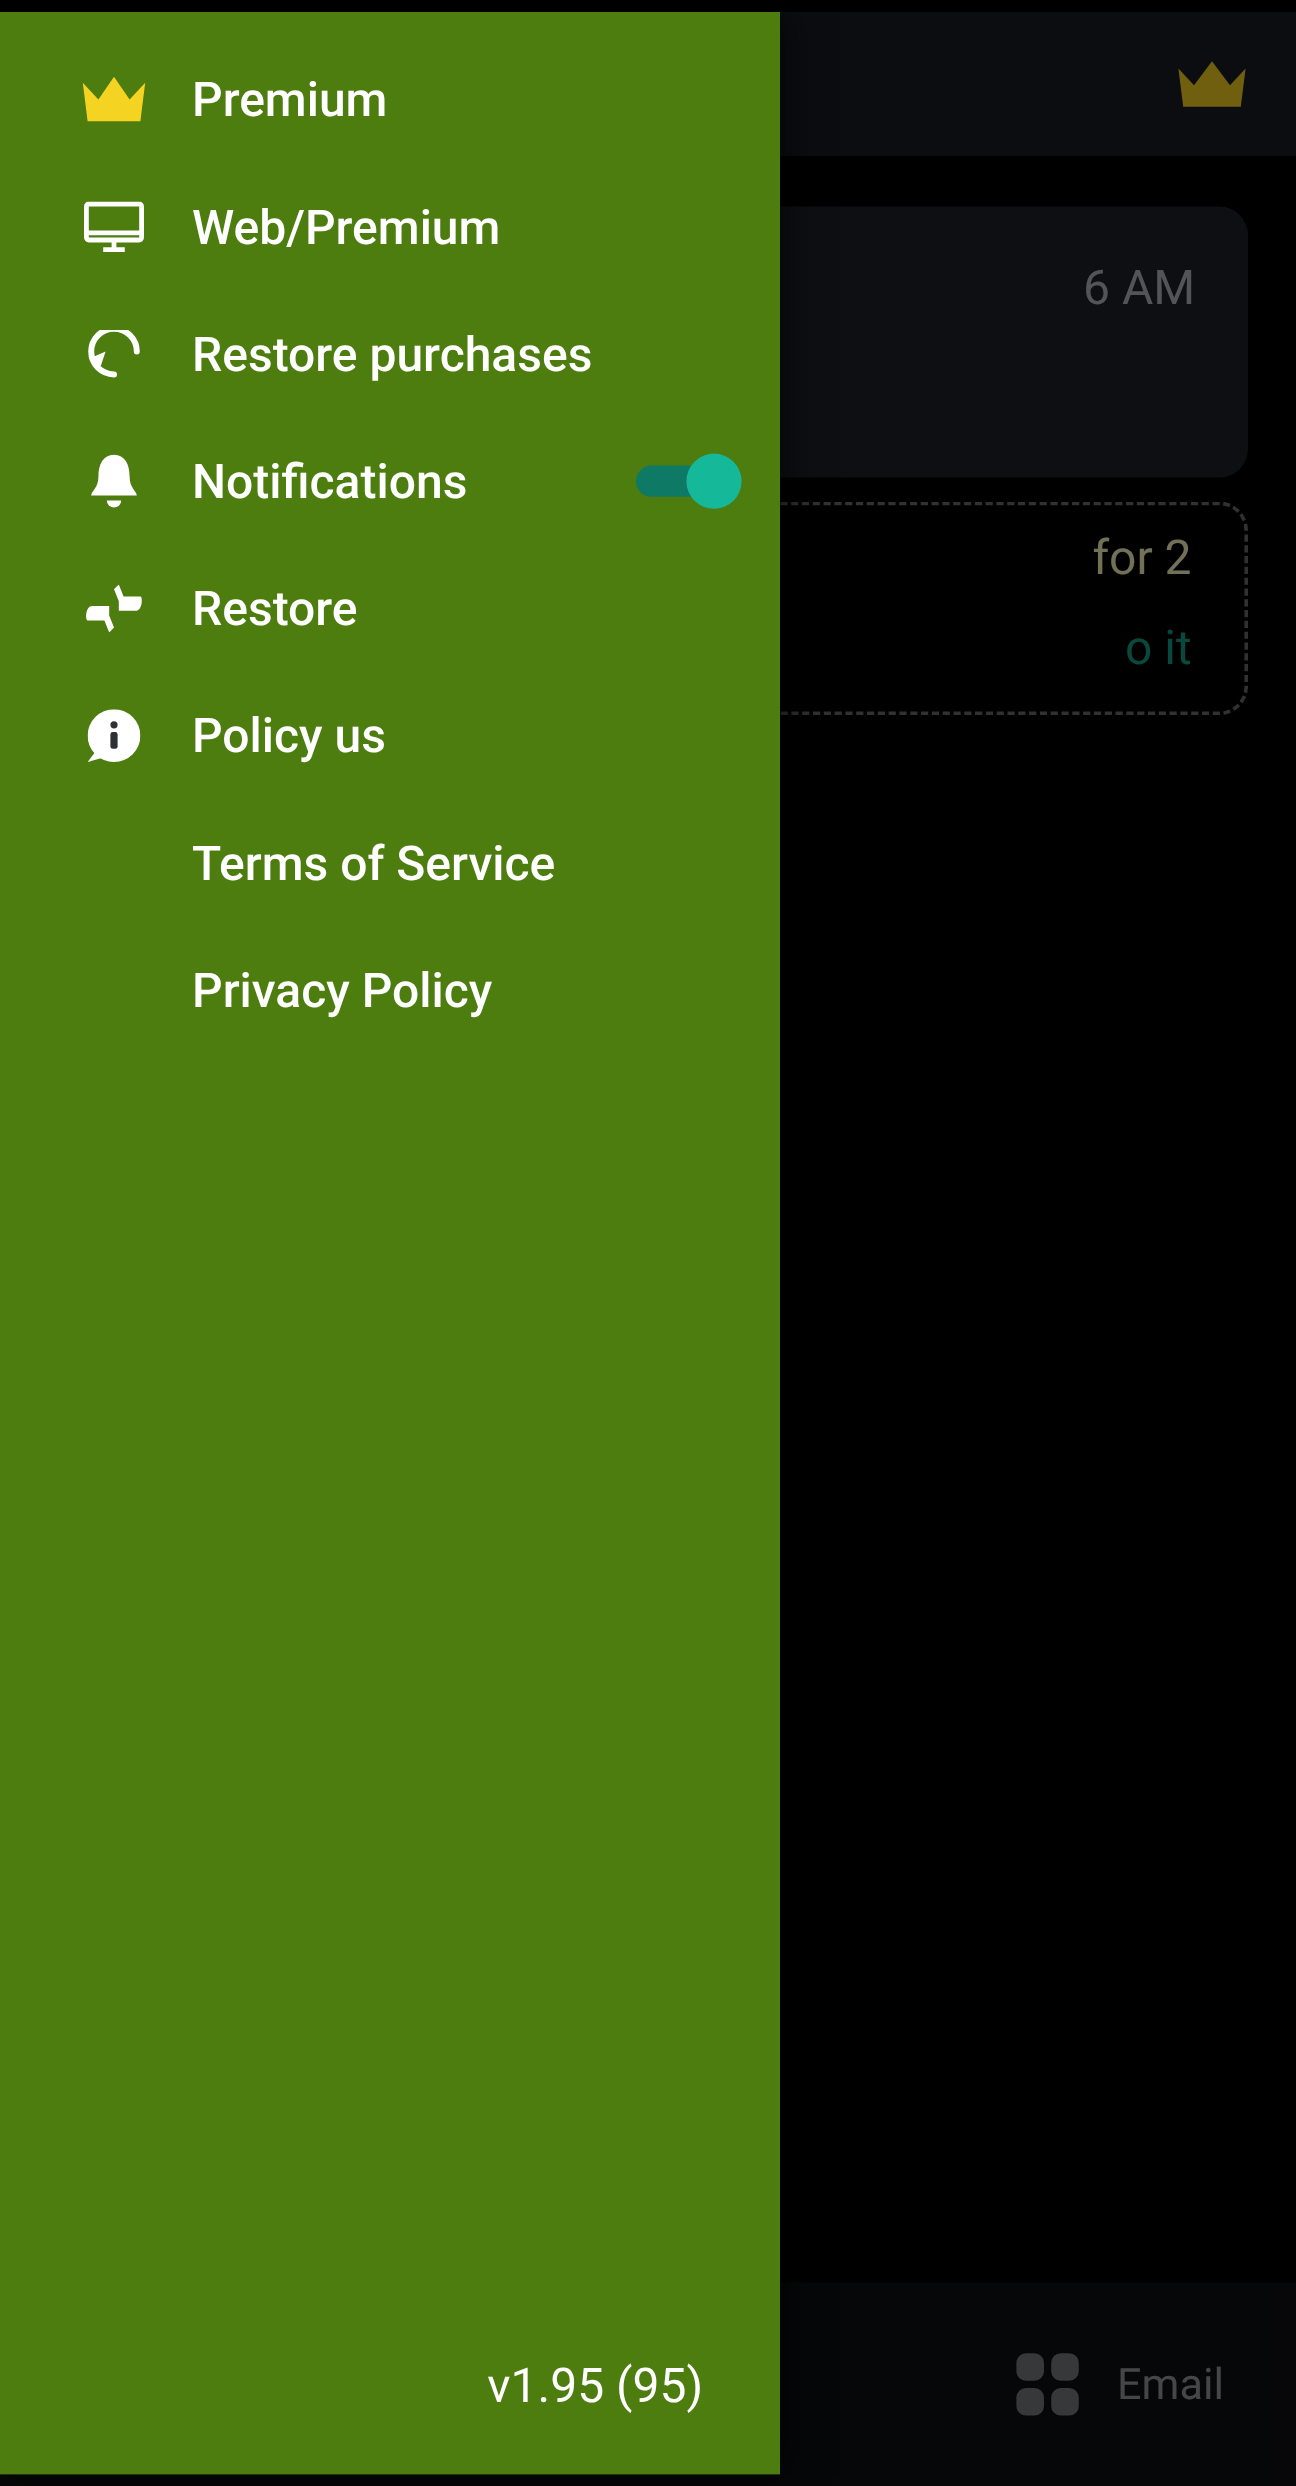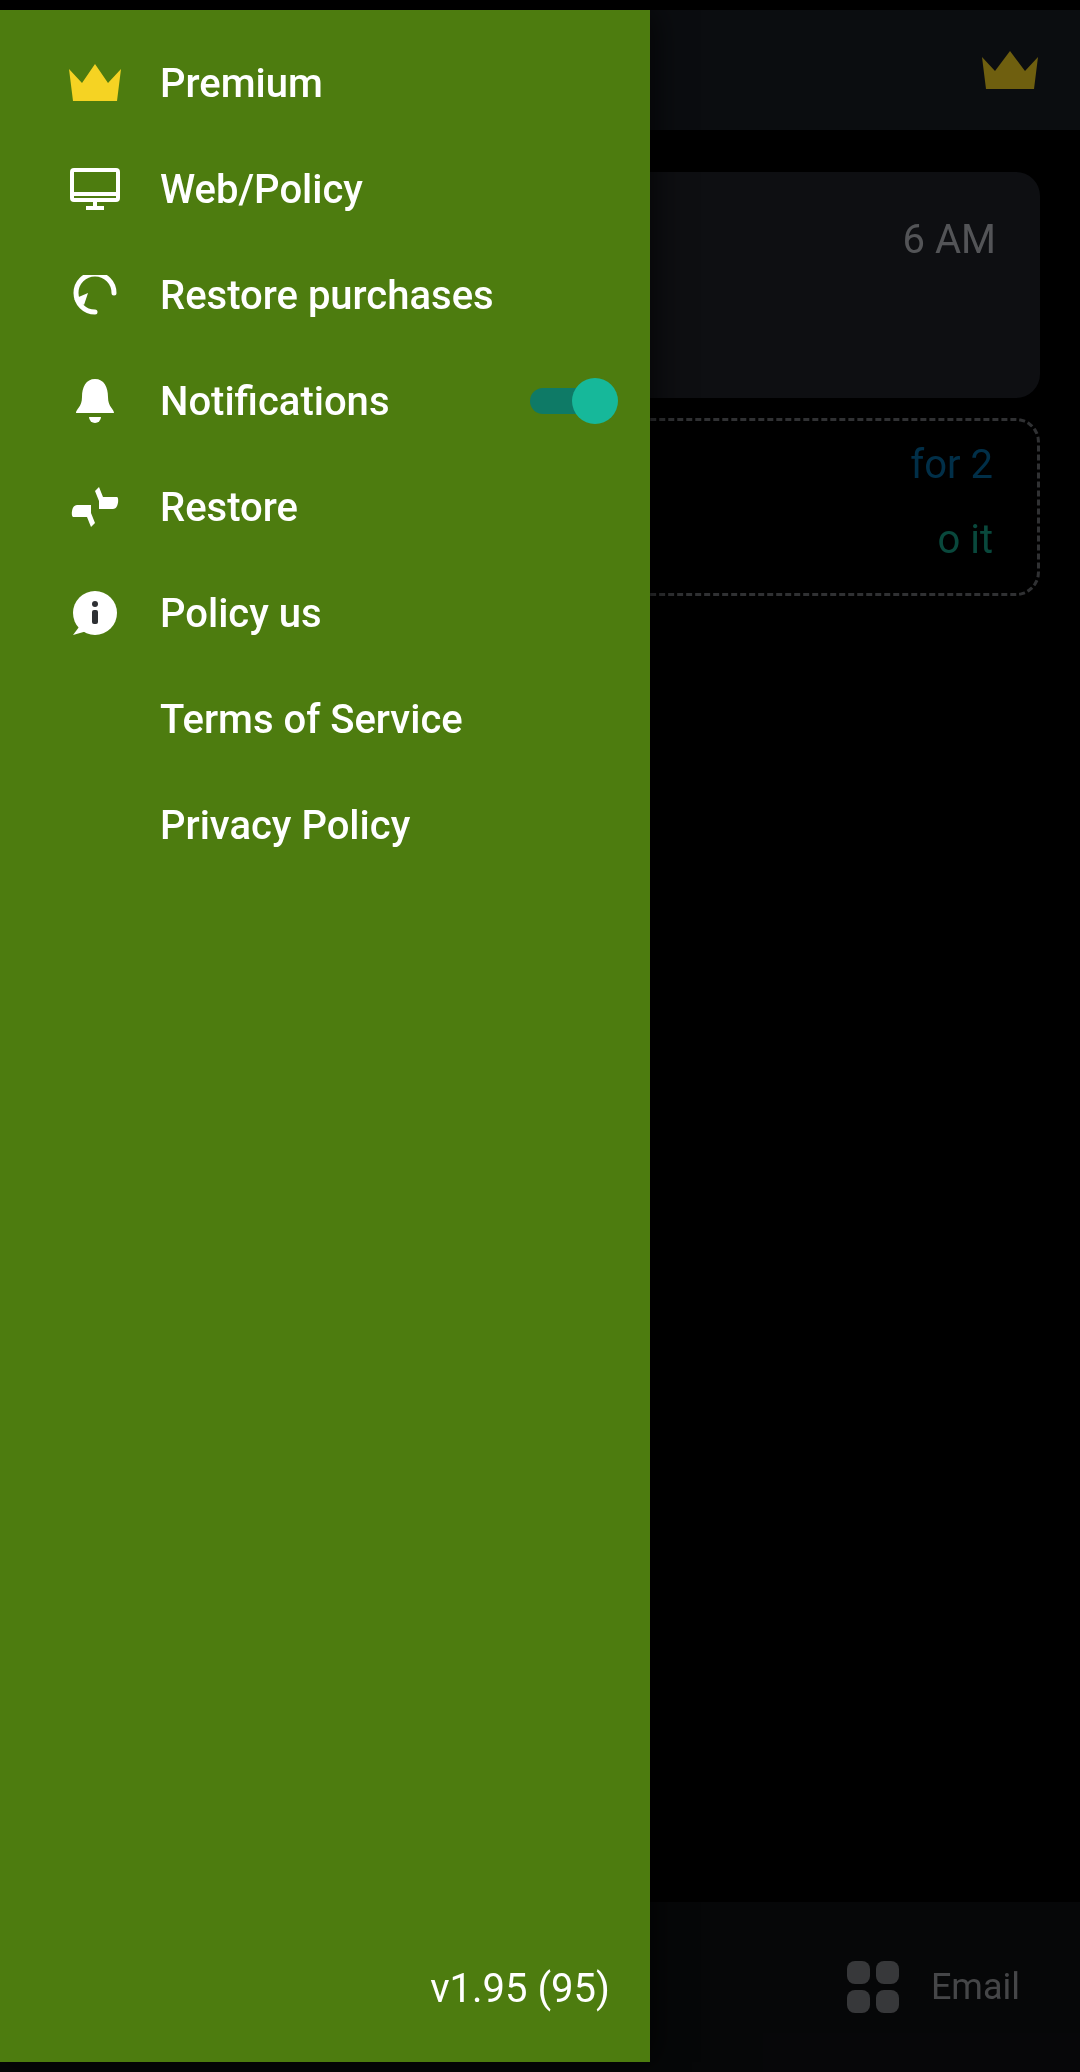--- a/index.html
+++ b/index.html
@@ -21,21 +21,21 @@
     display: flex; justify-content: flex-end; align-items: flex-start;
     padding: 44px 44px;
   }
   .card-dashed {
     position: absolute; top: 418px; right: 40px; left: 50px;
     height: 178px; border: 3px dashed #6a6d72; border-radius: 24px;
     color: #d4d6d9; font-size: 40px; font-weight: 400;
     display: flex; flex-direction: column; align-items: flex-end;
     padding: 20px 44px 20px;
   }
-  .card-dashed .line1 { color: #0369a1; margin-bottom: 28px; }
+  .card-dashed .line1 { color: #fef9c3; margin-bottom: 28px; }
   .card-dashed .line2 { color: #14a085; font-size: 40px; }
   
   .bottom-area {
     position: absolute; bottom: 0; left: 0; right: 0;
     height: 170px; background: #0f1013;
     display: flex; align-items: center; justify-content: flex-end;
     padding-right: 60px; gap: 32px;
     color: #9a9c9f; font-size: 36px;
   }
   .grid-icon {
@@ -75,21 +75,21 @@
     position: absolute; inset: 0; background: #0e7a66; border-radius: 13px;
   }
   .toggle .thumb {
     position: absolute; right: -18px; top: -10px;
     width: 46px; height: 46px; border-radius: 50%;
     background: #16b89a;
   }
   
   .version {
     color: #fff; font-size: 40px; font-weight: 400;
-    text-align: right; padding: 0 40px 50px 0;
+    text-align: right; padding: 0 64px 50px 0;
   }
   
   
   svg { display: block; }
   .crown-svg { fill: #f5d323; }
   .white-fill { fill: #fff; }
   .white-stroke { stroke: #fff; fill: none; }
 </style>
 </head>
 <body>
@@ -141,21 +141,21 @@
 
       <div class="item">
         <span class="icon-slot">
           <svg viewBox="0 0 50 42" width="50" height="42">
             <rect class="white-stroke" x="2" y="2" width="46" height="30" rx="2" stroke-width="4"></rect>
             <line class="white-stroke" x1="2" y1="26" x2="48" y2="26" stroke-width="4"></line>
             <line class="white-stroke" x1="16" y1="40" x2="34" y2="40" stroke-width="4"></line>
             <line class="white-stroke" x1="25" y1="32" x2="25" y2="40" stroke-width="4"></line>
           </svg>
         </span>
-        <span class="label">Web/Policy</span>
+        <span class="label">Web/Premium</span>
       </div>
 
       <div class="item">
         <span class="icon-slot">
           <svg viewBox="0 0 50 40" width="50" height="40">
             <path class="white-stroke" d="M44 18 A19 19 0 1 0 25 37" stroke-width="5" stroke-linecap="round"></path>
             <path class="white-fill" d="M14 30 L4 24 L18 18 Z"></path>
           </svg>
         </span>
         <span class="label">Restore purchases</span>

